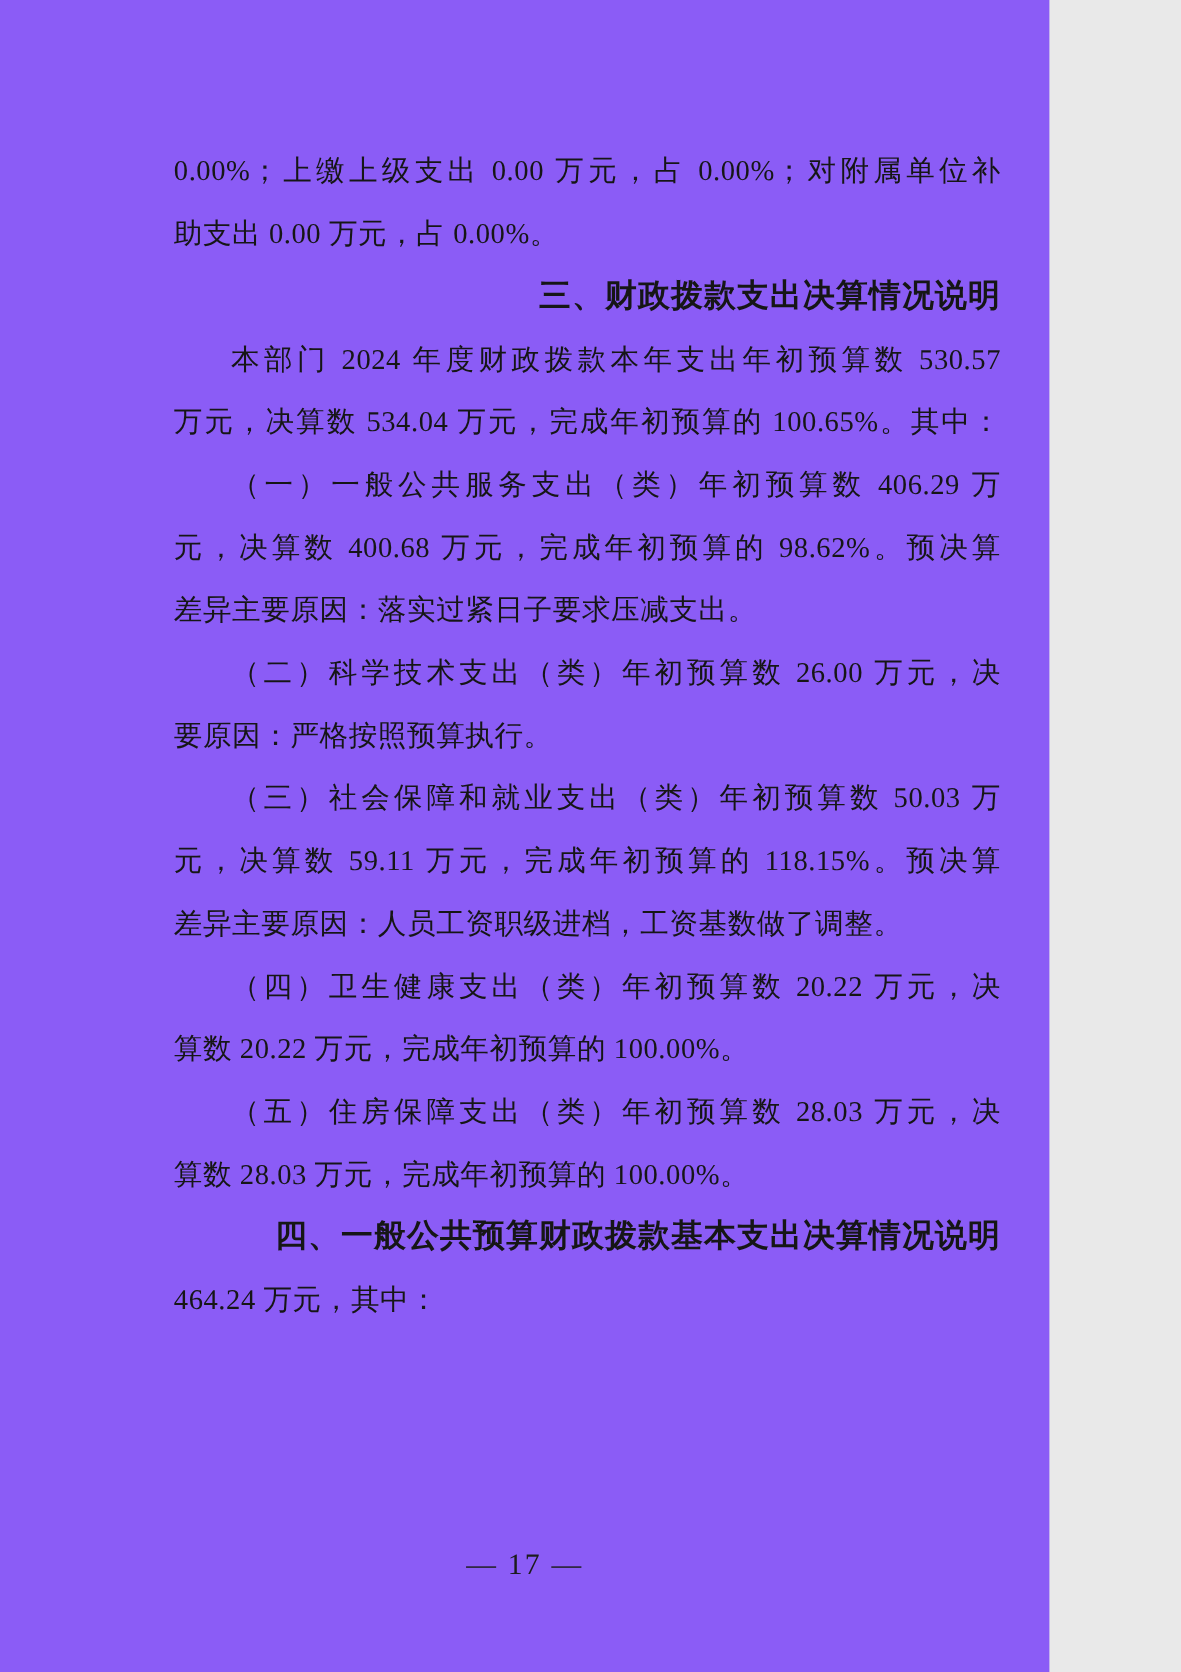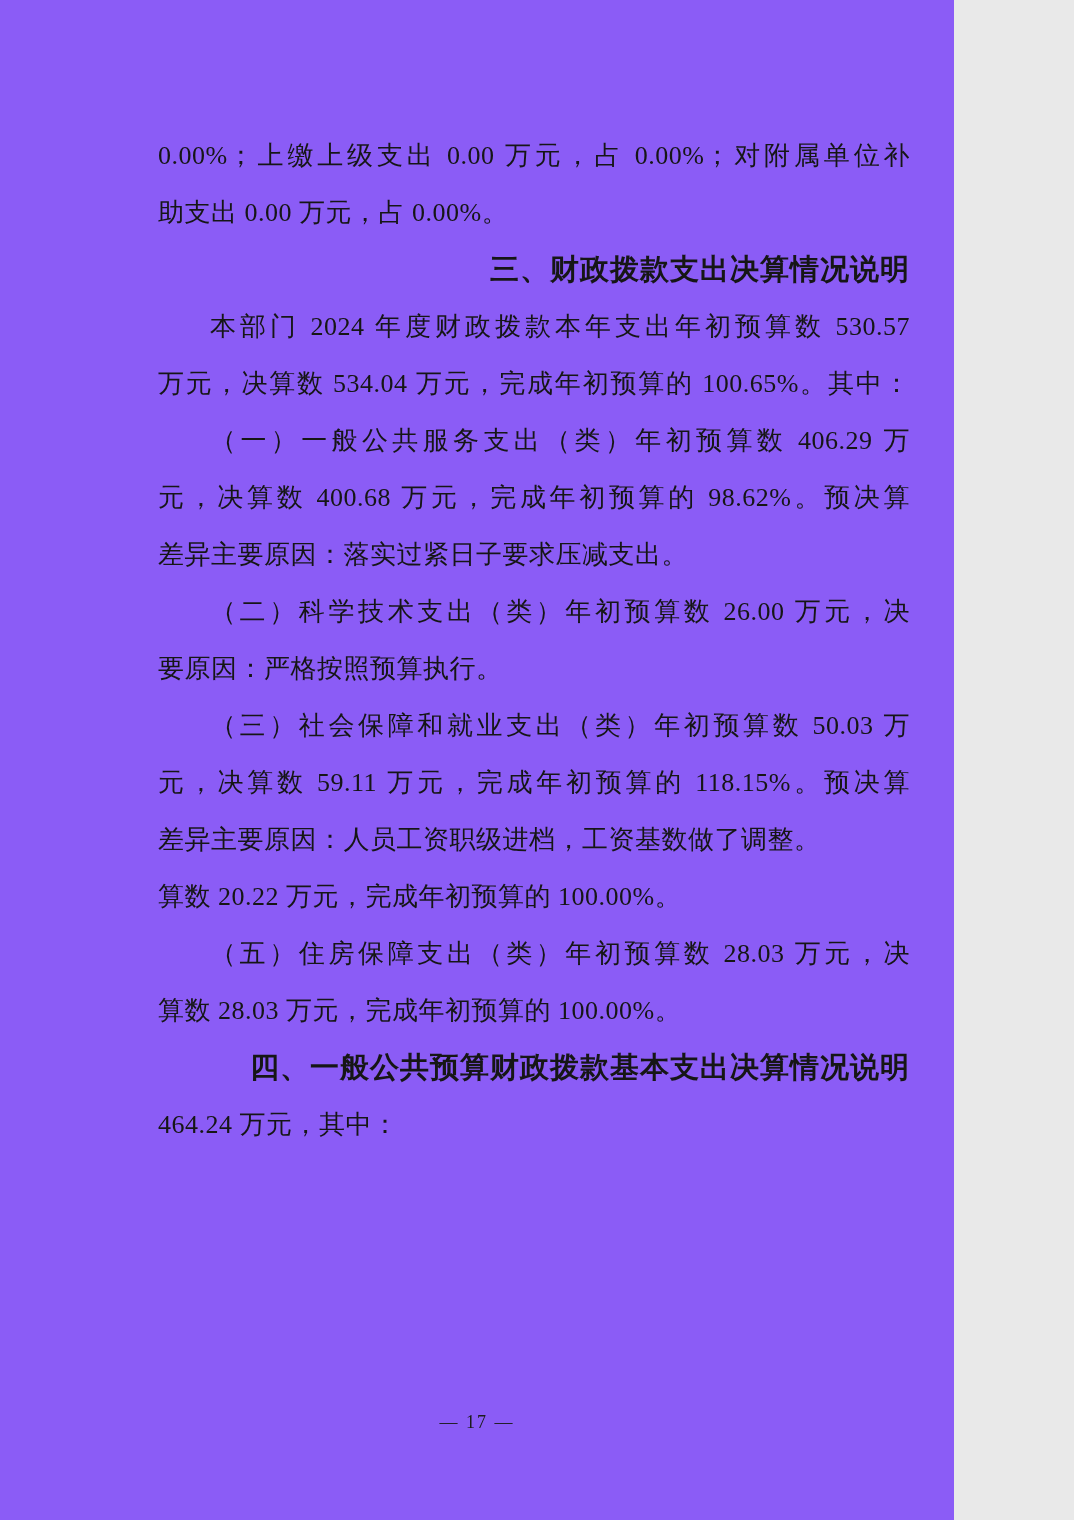--- a/index.html
+++ b/index.html
@@ -46,21 +46,21 @@
     line-height: 57px;
     letter-spacing: 1px;
     text-align: right;
   }
   .page-number {
     position: absolute;
     top: 1402px;
     left: 0;
     width: 100%;
     text-align: center;
-    font-size: 18px;
+    font-size: 27px;
     line-height: 40px;
     color: #1c1c1c;
     letter-spacing: 2px;
   }
 </style>
 </head>
 <body>
 
 <div class="page">
   <div class="text-block">
@@ -70,20 +70,21 @@
       <div class="line first">本部门 2024 年度财政拨款本年支出年初预算数 530.57</div>
       <div class="line">万元，决算数 534.04 万元，完成年初预算的 100.65%。其中：</div>
       <div class="line first">（一）一般公共服务支出（类）年初预算数 406.29 万</div>
       <div class="line">元，决算数 400.68 万元，完成年初预算的 98.62%。预决算</div>
       <div class="line no-j">差异主要原因：落实过紧日子要求压减支出。</div>
       <div class="line first">（二）科学技术支出（类）年初预算数 26.00 万元，决</div>
       <div class="line no-j">要原因：严格按照预算执行。</div>
       <div class="line first">（三）社会保障和就业支出（类）年初预算数 50.03 万</div>
       <div class="line">元，决算数 59.11 万元，完成年初预算的 118.15%。预决算</div>
       <div class="line no-j">差异主要原因：人员工资职级进档，工资基数做了调整。</div>
+      <div class="line first">（四）卫生健康支出（类）年初预算数 20.22 万元，决</div>
       <div class="line no-j">算数 20.22 万元，完成年初预算的 100.00%。</div>
       <div class="line first">（五）住房保障支出（类）年初预算数 28.03 万元，决</div>
       <div class="line no-j">算数 28.03 万元，完成年初预算的 100.00%。</div>
       <div class="heading" style="text-indent: 1.2em;">四、一般公共预算财政拨款基本支出决算情况说明</div>
       <div class="line no-j">464.24 万元，其中：</div>
     </div>
   <div class="page-number">— 17 —</div>
 </div>
 
 </body></html>

